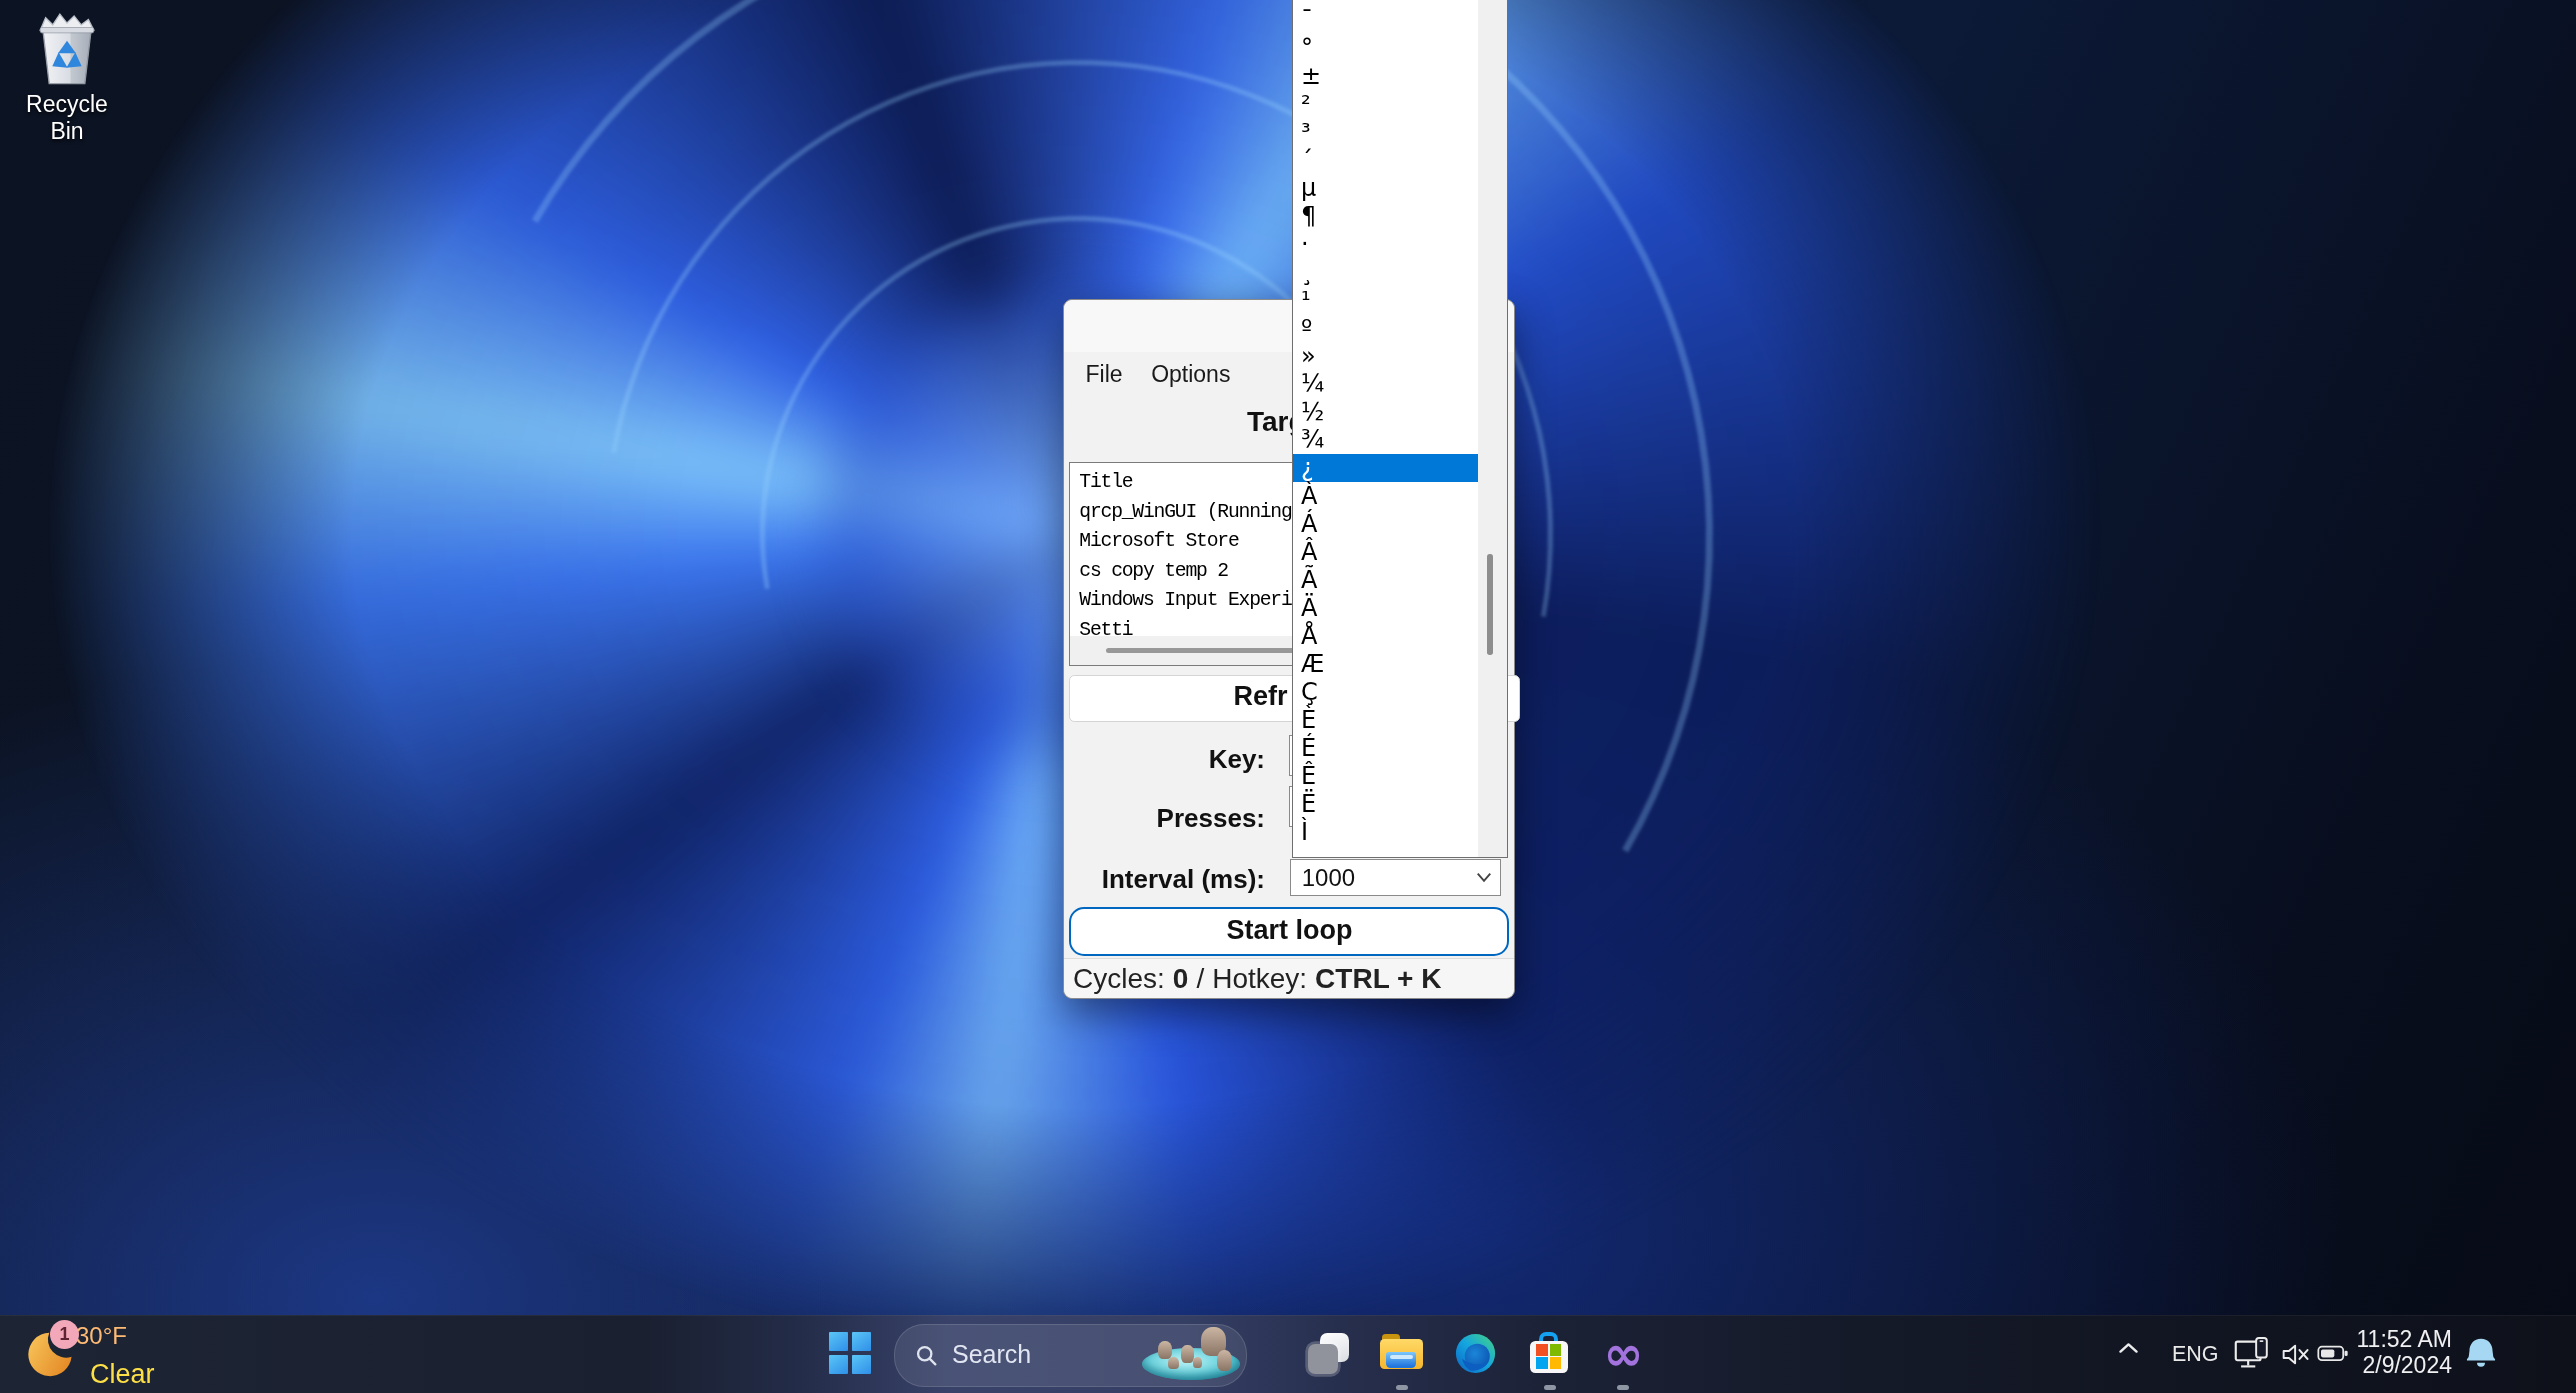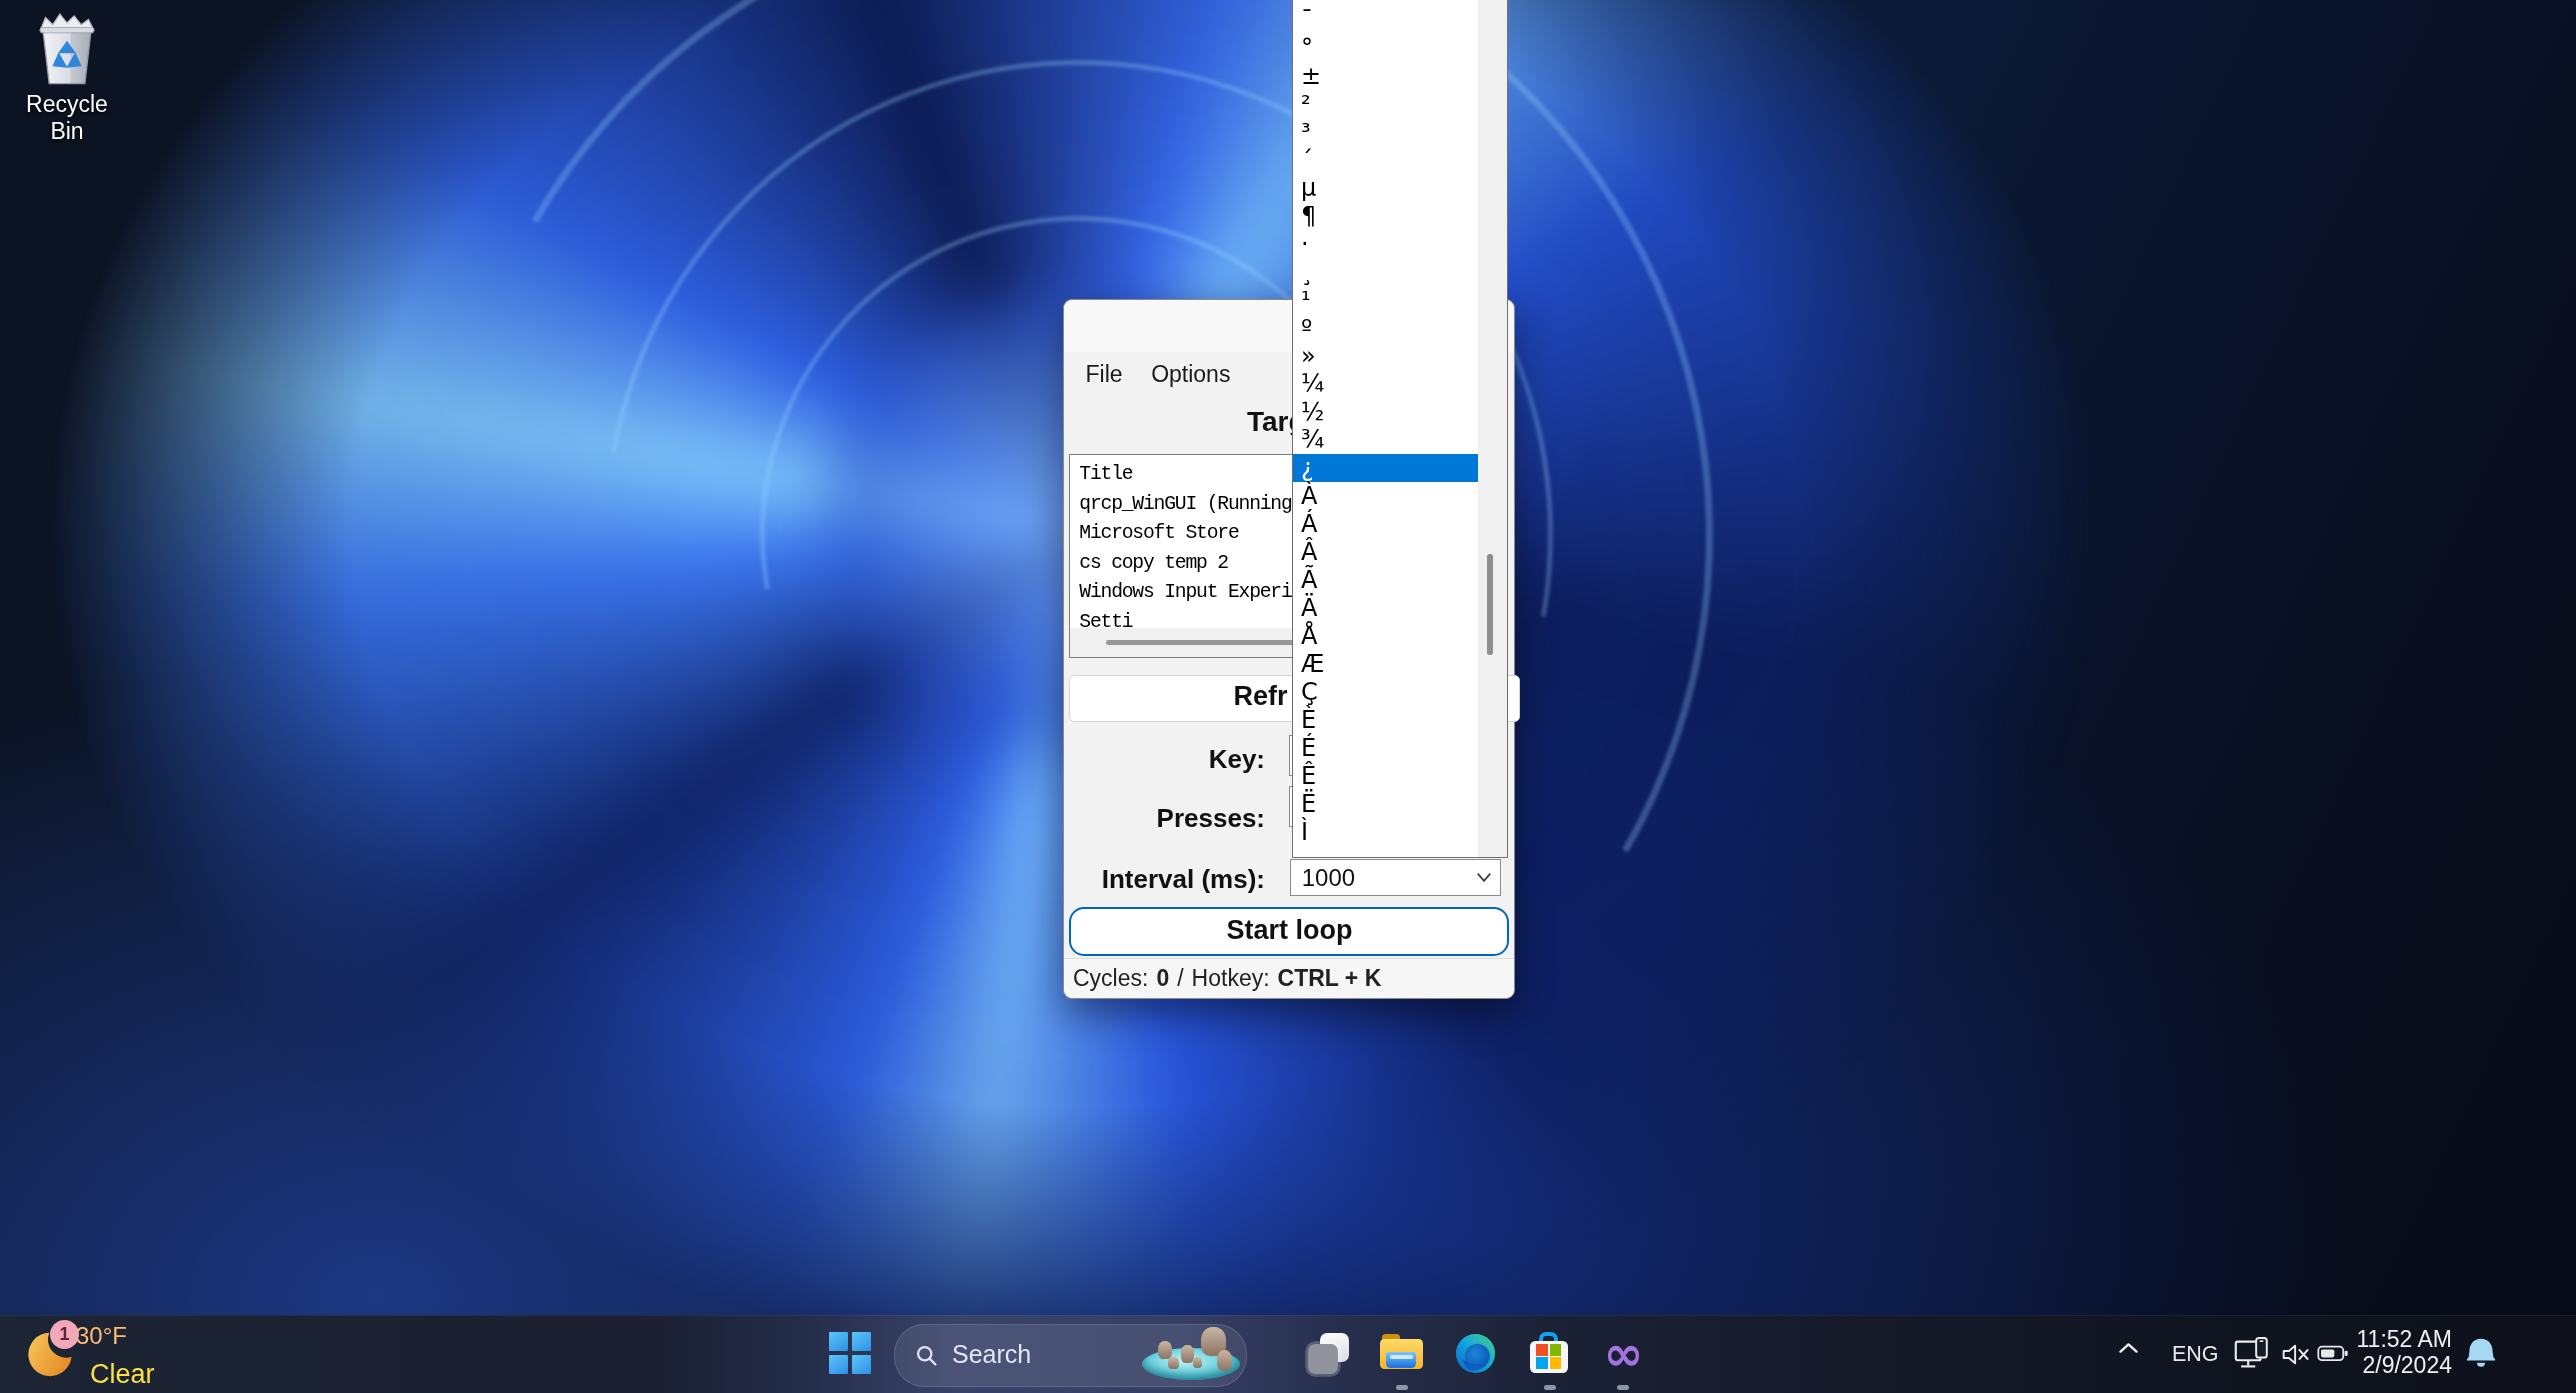--- a/index.html
+++ b/index.html
@@ -33,40 +33,40 @@
   #recycle svg{display:block;margin:0 auto;}
   #recycle .dlabel{margin-top:1.8px;font-size:23px;color:#fff;text-shadow:0 1.8px 3.6px rgba(0,0,0,.85);}
 
   
   #appwin{position:absolute;left:1063px;top:299px;width:450px;height:698px;background:#f2f2f2;
     border:0.9px solid #8a8a8a;border-radius:9px;box-shadow:0 14.3px 39px rgba(0,0,0,.45);z-index:10;}
   #titlebar{position:absolute;left:0;top:0;right:0;height:52px;background:#f8f8f8;border-radius:9px 9px 0 0;}
   #menubar{position:absolute;left:7.2px;top:55px;height:39px;display:flex;align-items:center;font-size:23px;color:#1a1a1a;}
   .menu-item{padding:0 14.3px;line-height:39px;}
   #targetlbl{position:absolute;left:183px;top:106px;font-size:28px;font-weight:bold;color:#111;white-space:nowrap;}
-  #listbox{position:absolute;left:4.5px;top:154px;width:437px;height:202px;background:#fff;border:1.8px solid #7b7b7b;overflow:hidden;}
+  #listbox{position:absolute;left:4.5px;top:162px;width:437px;height:202px;background:#fff;border:1.8px solid #7b7b7b;overflow:hidden;}
   .lb-row{height:29.5px;line-height:29.5px;padding-left:9.8px;font-family:"Liberation Mono",monospace;
     font-size:19.7px;letter-spacing:-1.2px;color:#000;white-space:nowrap;overflow:hidden;}
   #lbrows{padding-top:5.4px;}
   #hscroll{position:absolute;left:0;right:0;bottom:0;height:29px;background:#f0f0f0;}
   #hthumb{position:absolute;left:36px;top:11.6px;width:265px;height:5.4px;background:#989898;border-radius:2.7px;}
   #refreshbtn{position:absolute;left:5.4px;top:375px;width:436px;height:45px;background:#fff;
     border:1.8px solid #d4d4d4;border-radius:5.4px;padding-left:13px;}
   #refreshbtn span{position:absolute;left:163px;top:0;line-height:41px;font-size:27px;font-weight:bold;color:#111;white-space:nowrap;}
   .flabel{position:absolute;left:0;width:201px;text-align:right;font-size:26px;font-weight:bold;color:#111;white-space:nowrap;}
   #lblkey{top:444px;} #lblpresses{top:503px;} #lblinterval{top:564px;}
   .field{position:absolute;left:225px;width:209px;height:39px;background:#fff;border:1.8px solid #8a8a8a;}
   #fieldkey{top:435px;} #fieldpresses{top:486px;}
   #combo{position:absolute;left:226px;top:559px;width:209px;height:35px;background:#fff;border:1.8px solid #8a8a8a;}
   #combo .cval{position:absolute;left:10.7px;top:0;line-height:35px;font-size:24px;color:#111;}
   #combo svg{position:absolute;right:7.2px;top:10.7px;}
   #startbtn{position:absolute;left:5.4px;top:607px;width:436px;height:45px;background:#fff;border:2.2px solid #0067c0;
     border-radius:15px;text-align:center;line-height:43px;font-size:27px;font-weight:bold;color:#111;}
   #statusbar{position:absolute;left:0;right:0;bottom:0;height:39px;background:#f6f6f6;border-top:0.9px solid #dcdcdc;
-    border-radius:0 0 9px 9px;display:flex;align-items:center;padding-left:9px;font-size:23px;color:#222;}
+    border-radius:0 0 9px 9px;display:flex;align-items:center;padding-left:9px;font-size:28px;color:#222;}
   #statusbar span{margin-right:8px;white-space:nowrap;}
   .bold{font-weight:bold;}
 
   
   #chardd{position:absolute;left:1292px;top:-5.4px;width:214px;height:861px;background:#fff;
     border:1.8px solid #6f6f6f;z-index:30;}
   #ddlist{position:absolute;left:0;top:0;right:29.5px;bottom:0;padding-top:10.7px;overflow:hidden;}
   .dd-item{height:28px;line-height:28px;padding-left:8px;font-family:"DejaVu Sans",sans-serif;
     font-size:24px;color:#000;}
   .dd-item.selected{background:#0078d7;color:#fff;}

